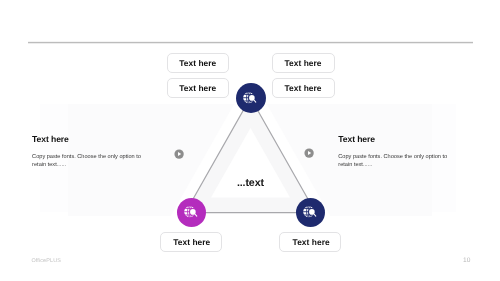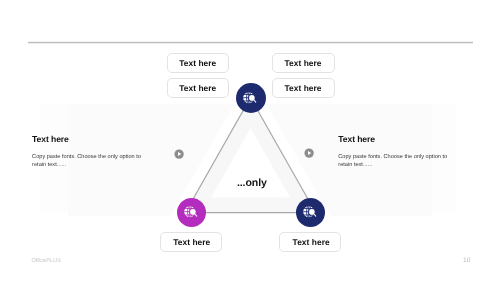--- a/index.html
+++ b/index.html
@@ -50,21 +50,21 @@
   <div class="chip" style="left:271.5px;top:78.4px;width:63px;height:19.4px;">
       <span>Text here</span>
     </div>
   <div class="chip" style="left:160px;top:231.6px;width:62px;height:20.3px;padding-left:1.5px;">
       <span>Text here</span>
     </div>
   <div class="chip" style="left:279.4px;top:231.6px;width:62px;height:20.3px;padding-left:1.5px;">
       <span>Text here</span>
     </div>
 
-  <div class="centertext" style="left:236.9px;top:176.7px;">...only</div>
+  <div class="centertext" style="left:236.9px;top:176.7px;">...text</div>
 
   <div class="circle" style="left: 235.5px; top: 83px; width: 30px; height: 30px; background: rgb(30, 42, 110);">
     <svg width="15.2" height="14" viewBox="0 0 26 24">
       <defs>
           <clipPath id="gclip1">
             <circle cx="9.8" cy="9.8" r="9.8"></circle>
           </clipPath>
         </defs>
       <g clip-path="url(#gclip1)">
         <circle cx="9.8" cy="9.8" r="9.8" fill="#ffffff"></circle>

